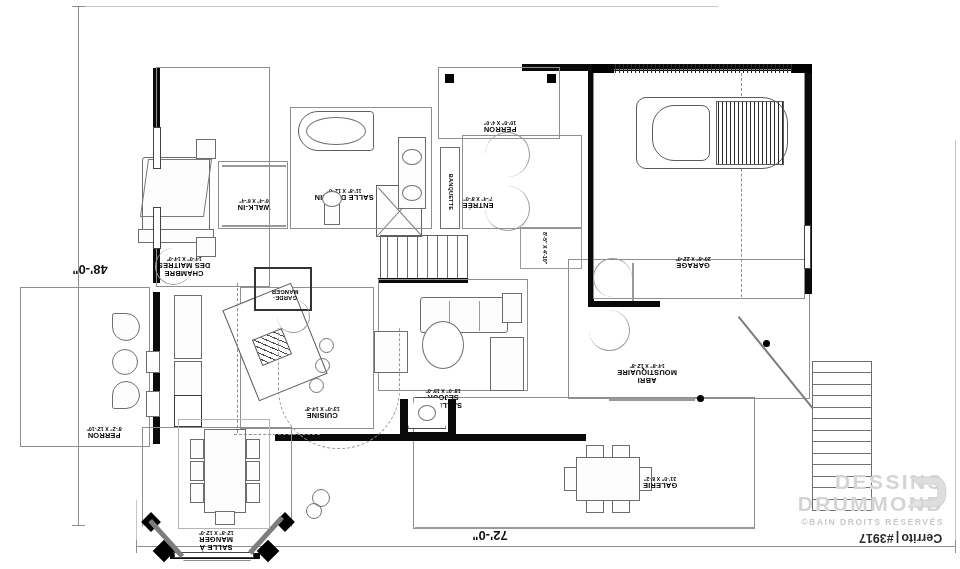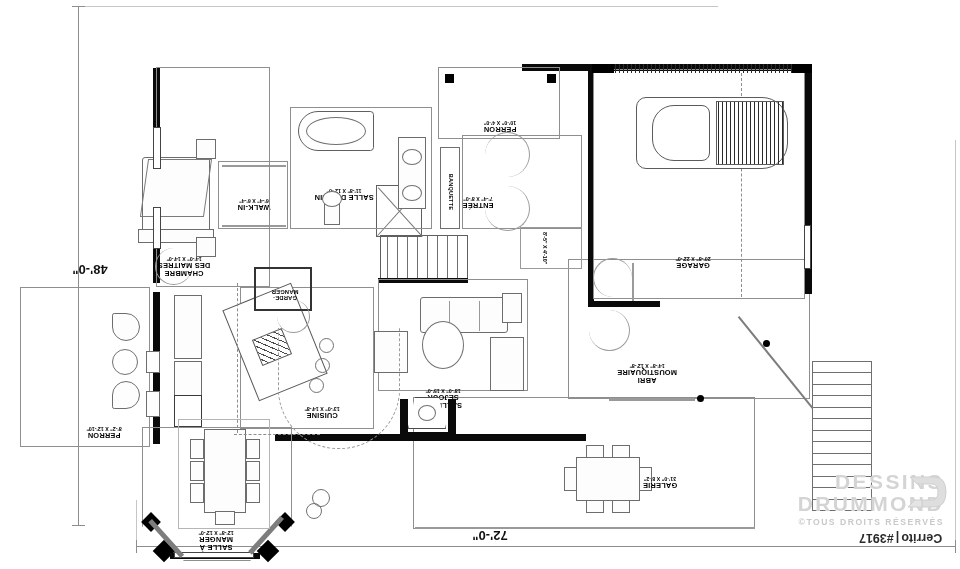--- a/index.html
+++ b/index.html
@@ -378,21 +378,21 @@
     <div class="swing" style="left:768px; top:284px; width:36px; height:36px; border-color:#9a9a9a; border-left:none; border-bottom:none;"></div>
 
     <div class="dashv" style="left:722px; top:136px; height:150px;"></div>
     <div class="dash" style="left:640px; top:134px; width:86px;"></div>
 
   </div>
 
   <div id="brand">
     <span class="b1">DESSINS</span>
     <span class="b2">DRUMMOND</span>
-    <span class="b3">©TOUS DROITS RÉSERVÉS</span>
+    <span class="b3">©BAIN DROITS RÉSERVÉS</span>
   </div>
   <svg id="brand-logo" width="46" height="50" viewBox="0 0 46 50">
     <path d="M6 10 L30 10 Q42 10 42 25 Q42 40 30 40 L18 40 L18 33 L28 33 Q34 33 34 25 Q34 17 28 17 L13 17 Z" fill="#dedede" stroke="#cfcfcf" stroke-width="1"></path>
     <path d="M4 40 L18 40 L18 33 L11 33 Z" fill="#e4e4e4" stroke="#cfcfcf" stroke-width="1"></path>
   </svg>
 
   <div id="model-id">
     <span>Cerrito</span><span class="sep">|</span><span>#3917</span>
   </div>
 

